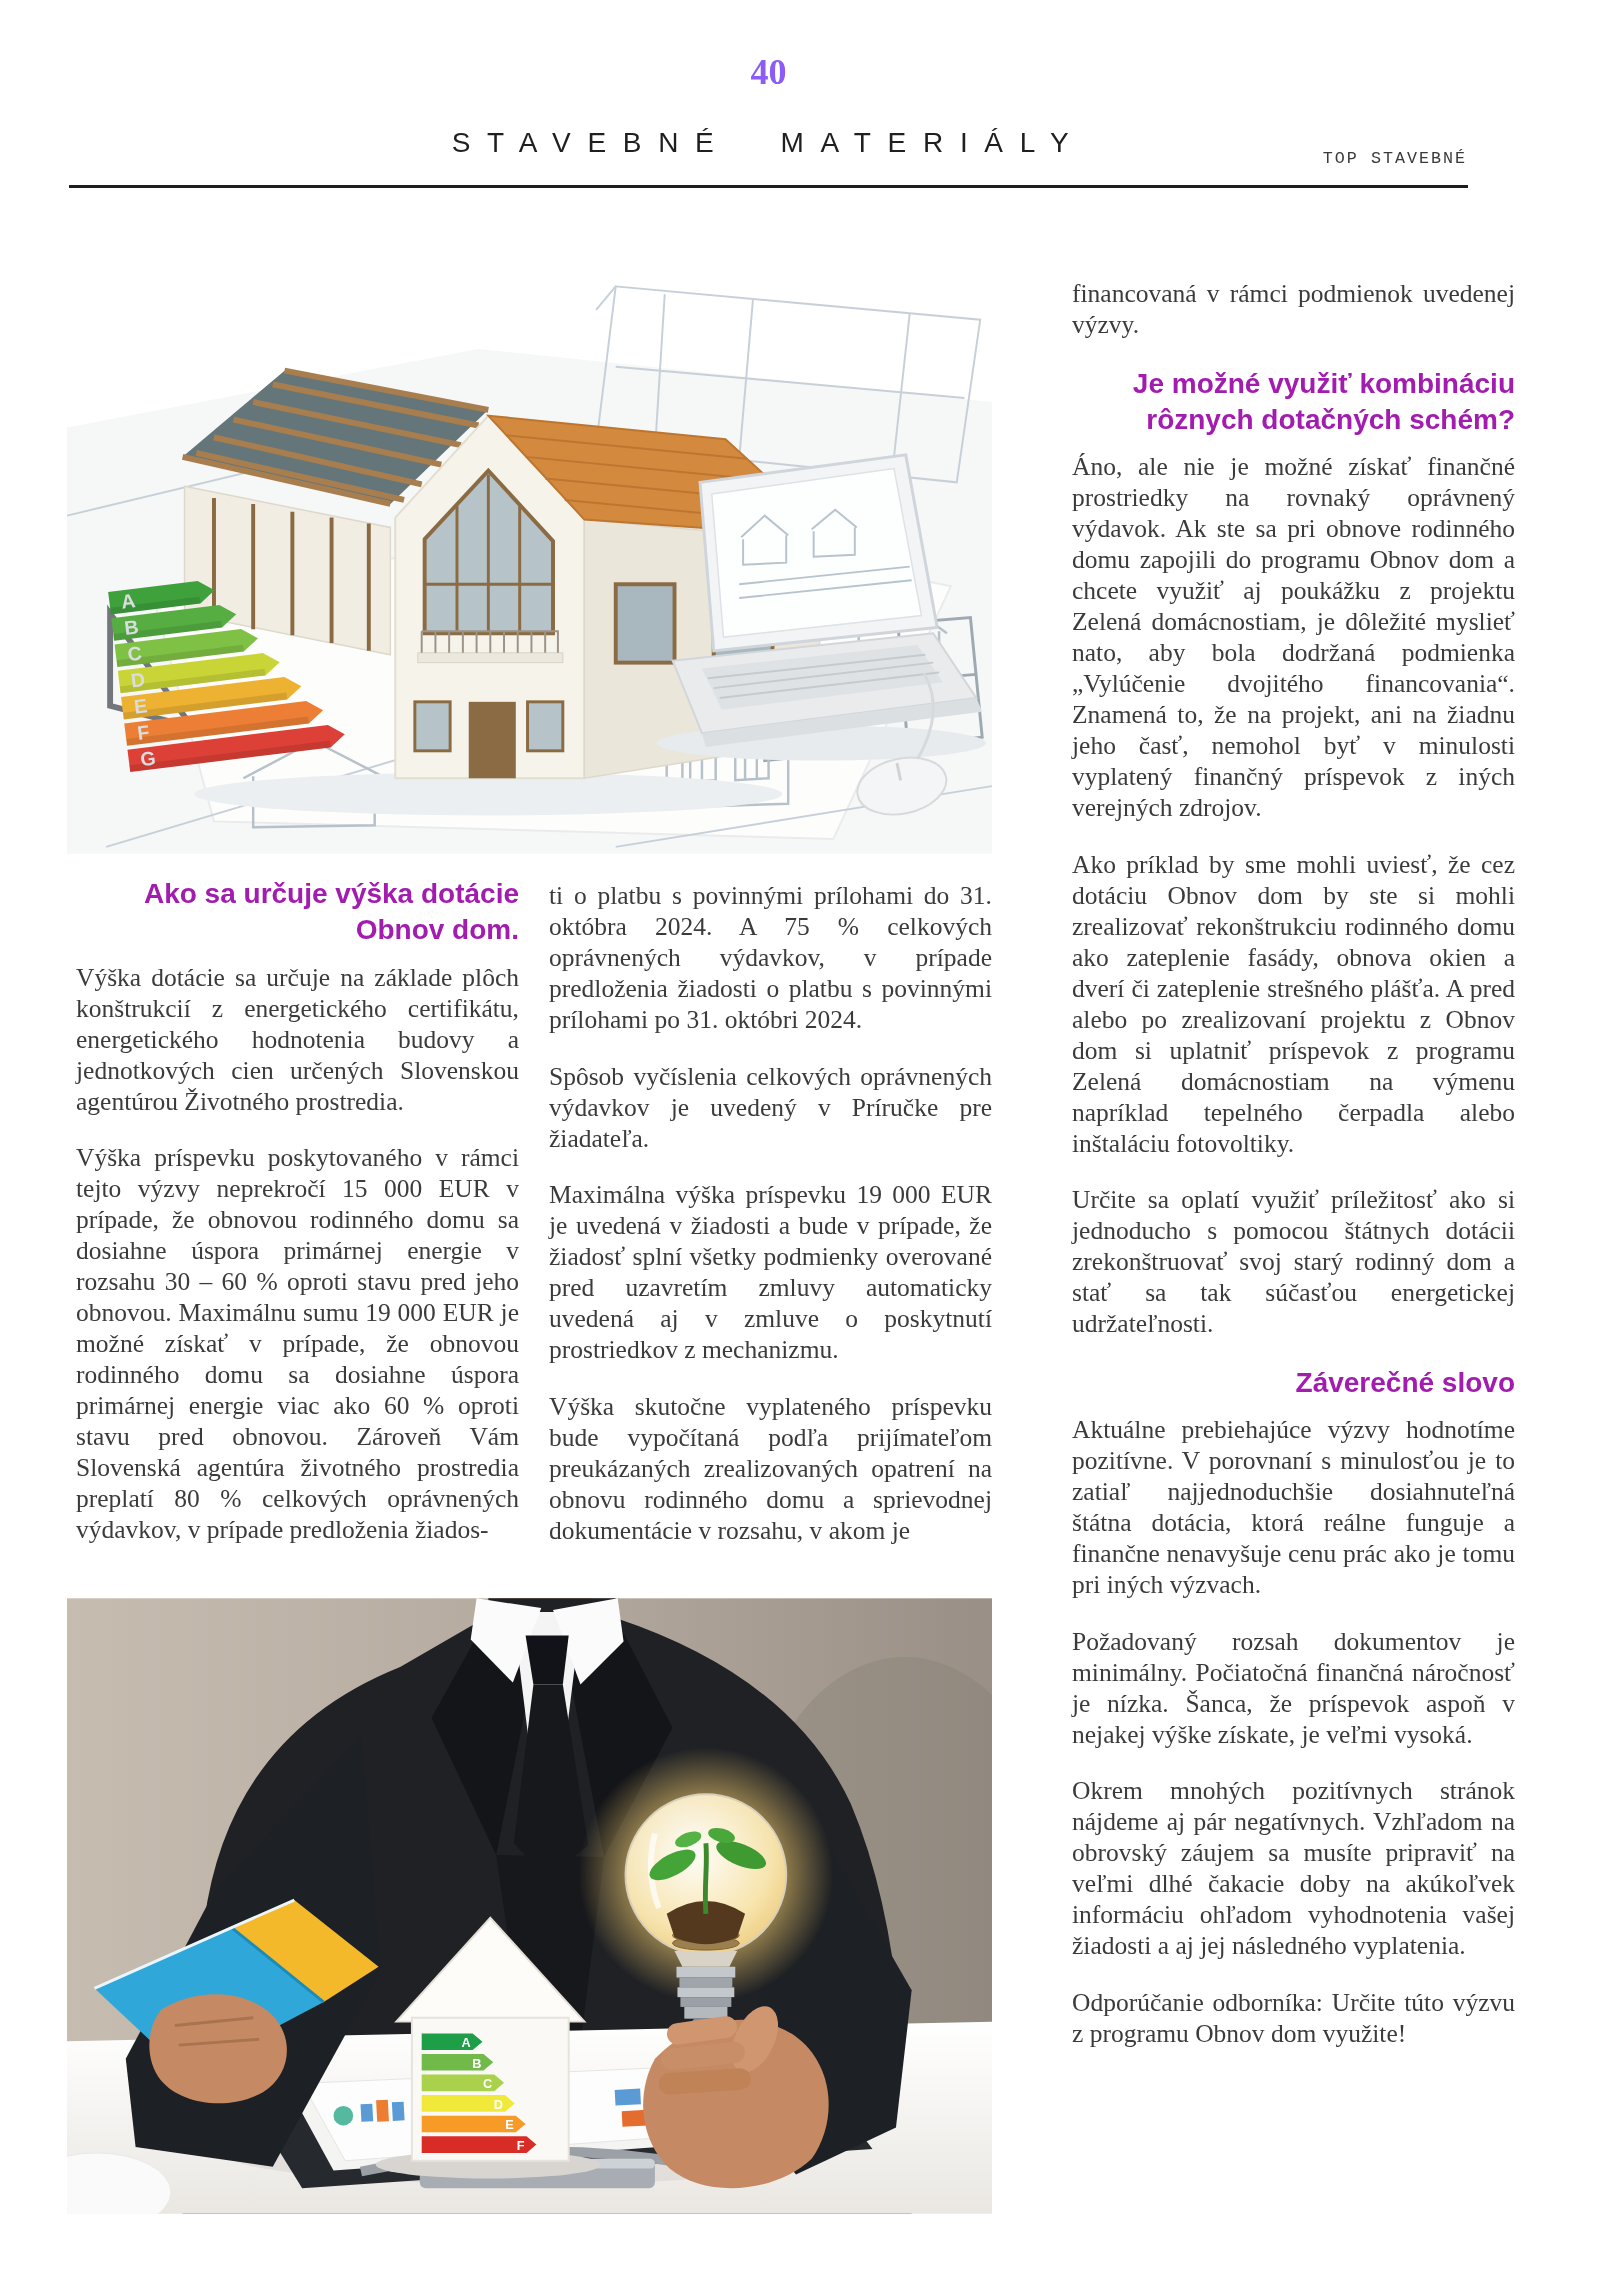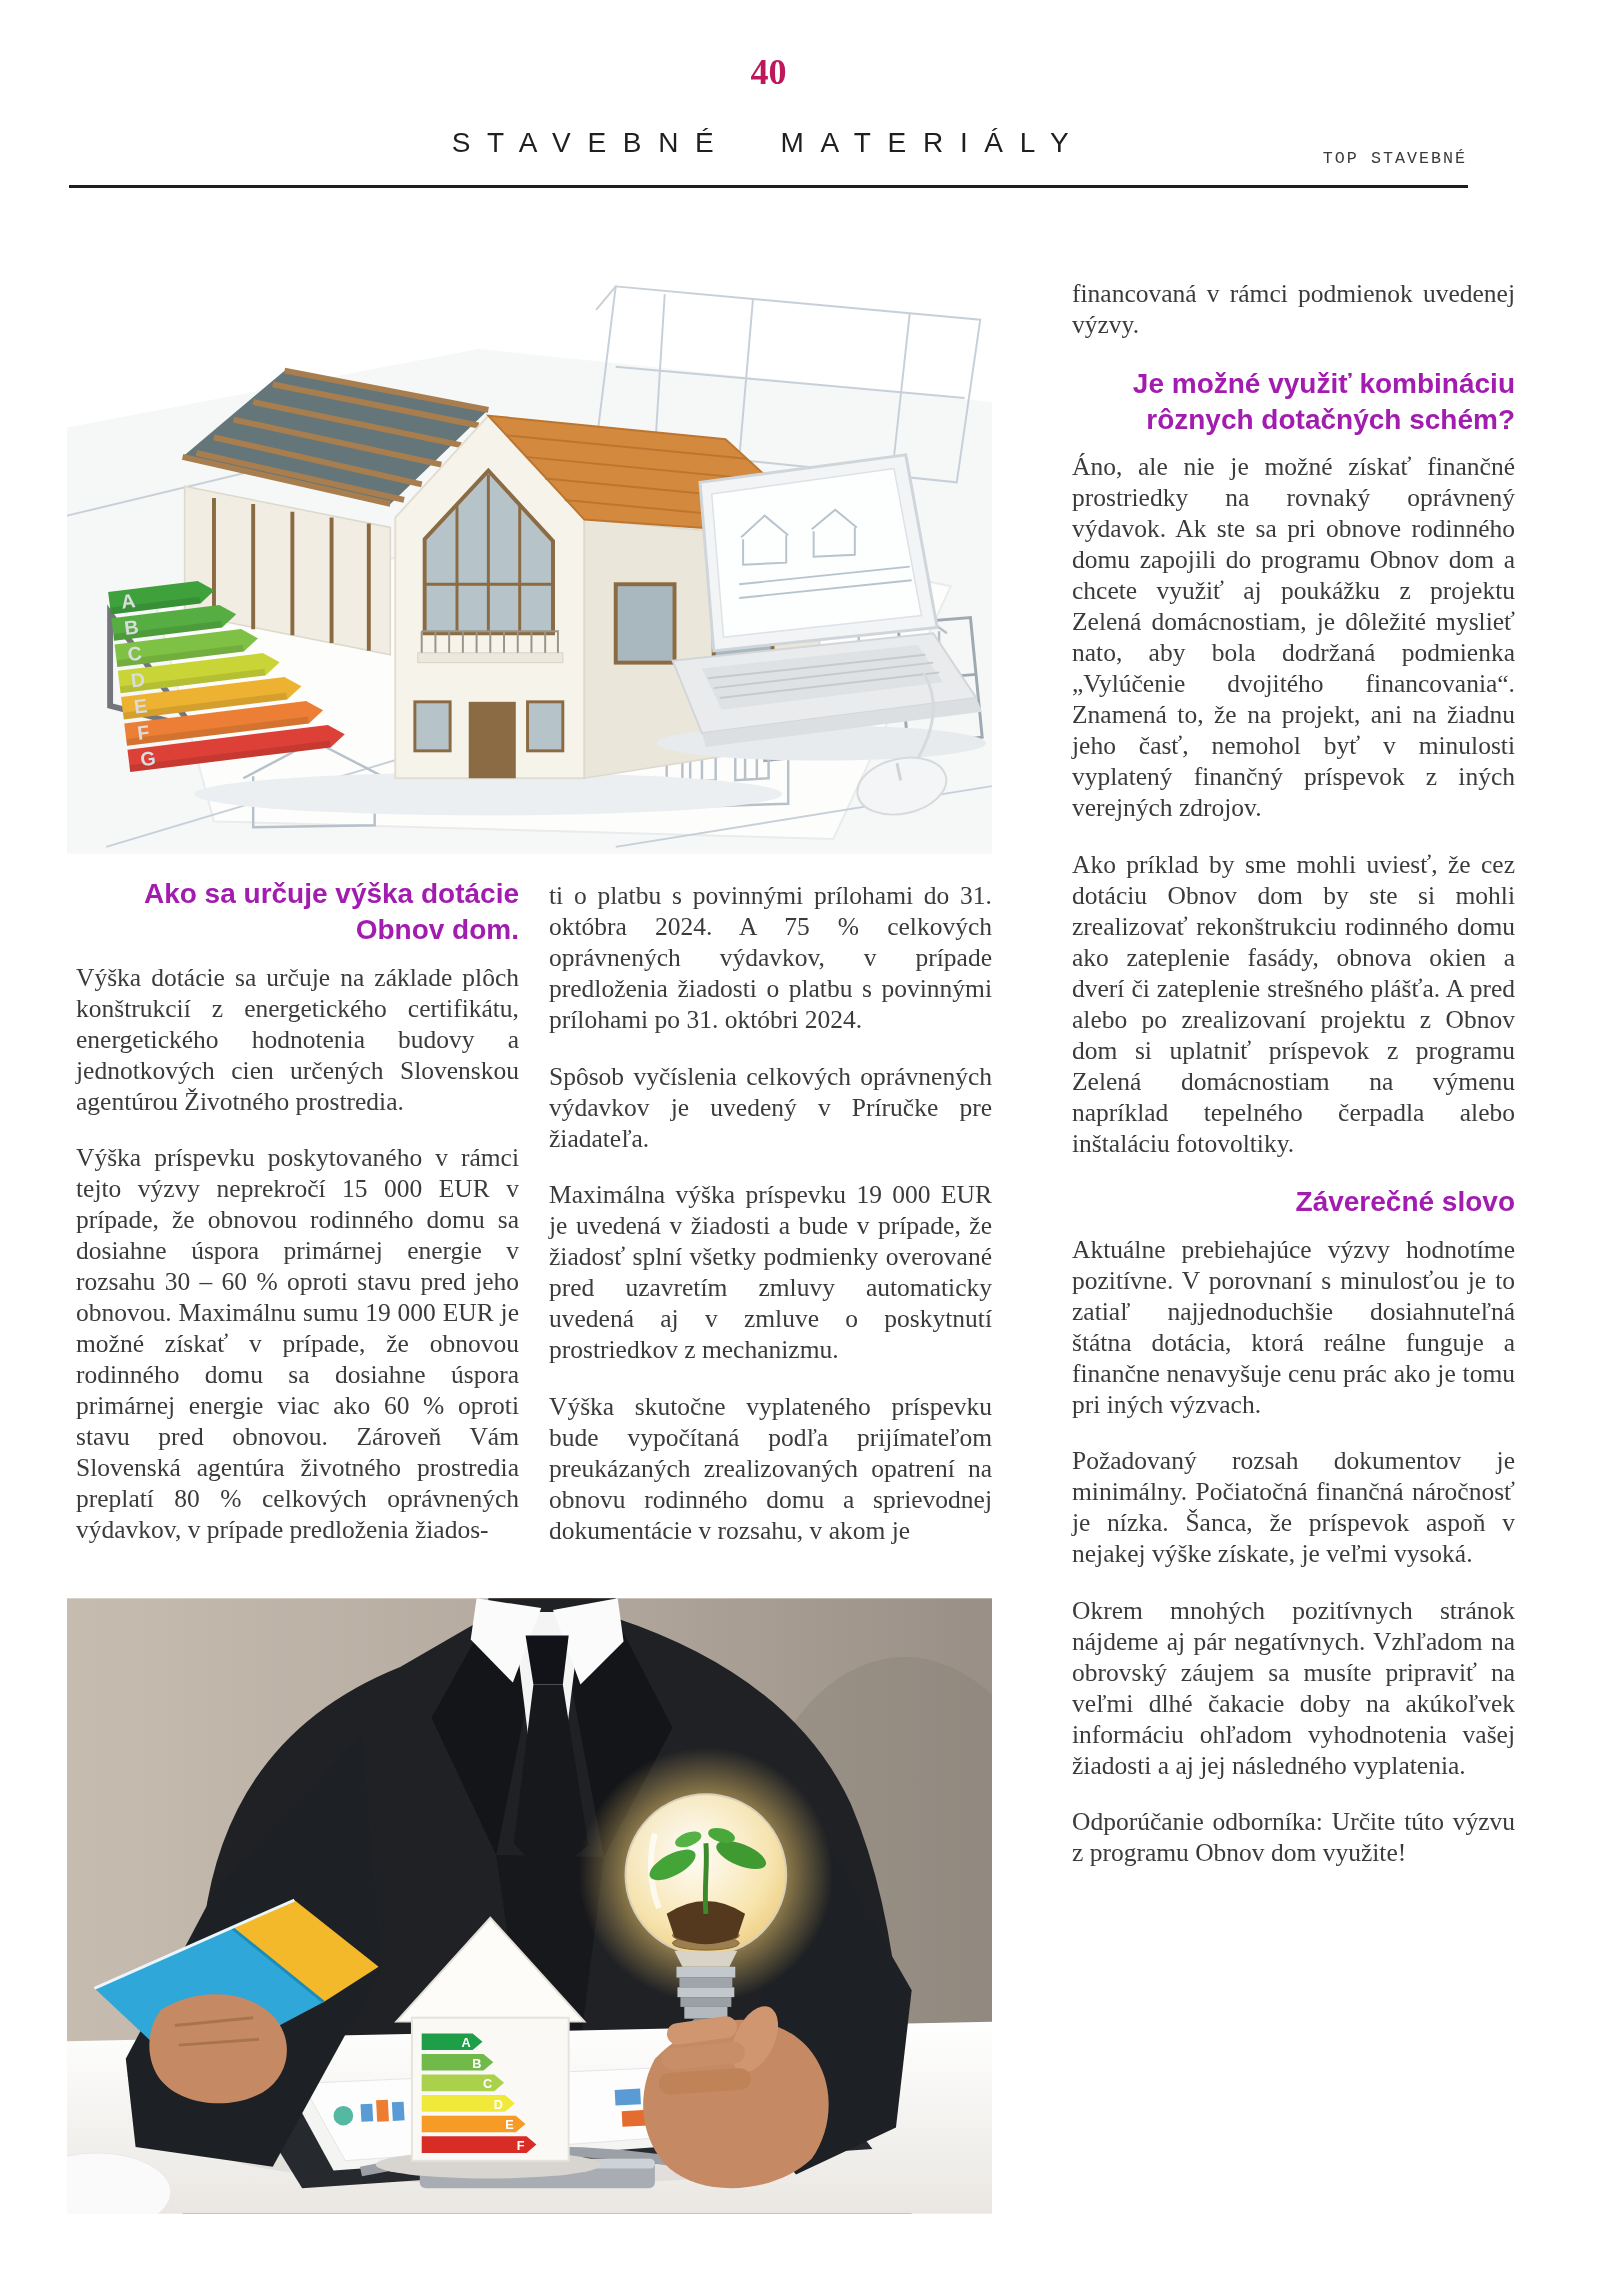--- a/index.html
+++ b/index.html
@@ -1,19 +1,19 @@
 <!DOCTYPE html>
 <html lang="sk"><head>
 <meta charset="utf-8">
 <style>
   html,body{margin:0;padding:0;background:#888;}
   .page{position:relative;width:1621px;height:2293px;background:#ffffff;overflow:hidden;
         font-family:"Liberation Serif",serif;color:#3b3b3b;}
   .pageno{position:absolute;top:51px;left:69px;width:1399px;text-align:center;
-          font-size:36px;font-weight:bold;color:#be185d;}
+          font-size:36px;font-weight:bold;color:#8b5cf6;}
   .section-title{position:absolute;top:127px;left:69px;width:1399px;text-align:center;
           font-family:"Liberation Sans",sans-serif;font-size:28px;color:#1f1f1f;
           letter-spacing:16.7px;word-spacing:25.5px;white-space:nowrap;}
   .corner-label{position:absolute;top:149px;right:154px;
           font-family:Liberation Mono, monospace;font-size:16.7px;letter-spacing:2px;color:#3a3a3a;}
   .rule{position:absolute;top:185px;left:69px;width:1399px;height:2.9px;background:#1e1e1e;}
   .figure{position:absolute;left:67px;width:925px;}
   .figure svg{display:block;width:100%;height:100%;}
   #fig-top{top:192px;height:662px;}
   #fig-bottom{top:1598px;height:616px;}
@@ -165,20 +165,21 @@
     <p>Spôsob vyčíslenia celkových oprávnených výdavkov je uvedený v Príručke pre žiadateľa.</p>
     <p>Maximálna výška príspevku 19 000 EUR je uvedená v žiadosti a bude v prípade, že žiadosť splní všetky podmienky overované pred uzavretím zmluvy automaticky uvedená aj v zmluve o poskytnutí prostriedkov z mechanizmu.</p>
     <p>Výška skutočne vyplateného príspevku bude vypočítaná podľa prijímateľom preukázaných zrealizovaných opatrení na obnovu rodinného domu a sprievodnej dokumentácie v rozsahu, v akom je</p>
   </div>
 
   <div class="col" id="col3">
     <p>financovaná v rámci podmienok uvedenej výzvy.</p>
     <h3 class="col-heading">Je možné využiť kombináciu rôznych dotačných schém?</h3>
     <p>Áno, ale nie je možné získať finančné prostriedky na rovnaký oprávnený výdavok. Ak ste sa pri obnove rodinného domu zapojili do programu Obnov dom a chcete využiť aj poukážku z projektu Zelená domácnostiam, je dôležité myslieť nato, aby bola dodržaná podmienka „Vylúčenie dvojitého financovania“. Znamená to, že na projekt, ani na žiadnu jeho časť, nemohol byť v minulosti vyplatený finančný príspevok z iných verejných zdrojov.</p>
     <p>Ako príklad by sme mohli uviesť, že cez dotáciu Obnov dom by ste si mohli zrealizovať rekonštrukciu rodinného domu ako zateplenie fasády, obnova okien a dverí či zateplenie strešného plášťa. A pred alebo po zrealizovaní projektu z Obnov dom si uplatniť príspevok z programu Zelená domácnostiam na výmenu napríklad tepelného čerpadla alebo inštaláciu fotovoltiky.</p>
+    <p>Určite sa oplatí využiť príležitosť ako si jednoducho s pomocou štátnych dotácii zrekonštruovať svoj starý rodinný dom a stať sa tak súčasťou energetickej udržateľnosti.</p>
     <h3 class="col-heading">Záverečné slovo</h3>
     <p>Aktuálne prebiehajúce výzvy hodnotíme pozitívne. V porovnaní s minulosťou je to zatiaľ najjednoduchšie dosiahnuteľná štátna dotácia, ktorá reálne funguje a finančne nenavyšuje cenu prác ako je tomu pri iných výzvach.</p>
     <p>Požadovaný rozsah dokumentov je minimálny. Počiatočná finančná náročnosť je nízka. Šanca, že príspevok aspoň v nejakej výške získate, je veľmi vysoká.</p>
     <p>Okrem mnohých pozitívnych stránok nájdeme aj pár negatívnych. Vzhľadom na obrovský záujem sa musíte pripraviť na veľmi dlhé čakacie doby na akúkoľvek informáciu ohľadom vyhodnotenia vašej žiadosti a aj jej následného vyplatenia.</p>
     <p>Odporúčanie odborníka: Určite túto výzvu z programu Obnov dom využite!</p>
   </div>
 
   <div class="figure" id="fig-bottom">
     <svg viewBox="0 0 944 628">
       <defs>

